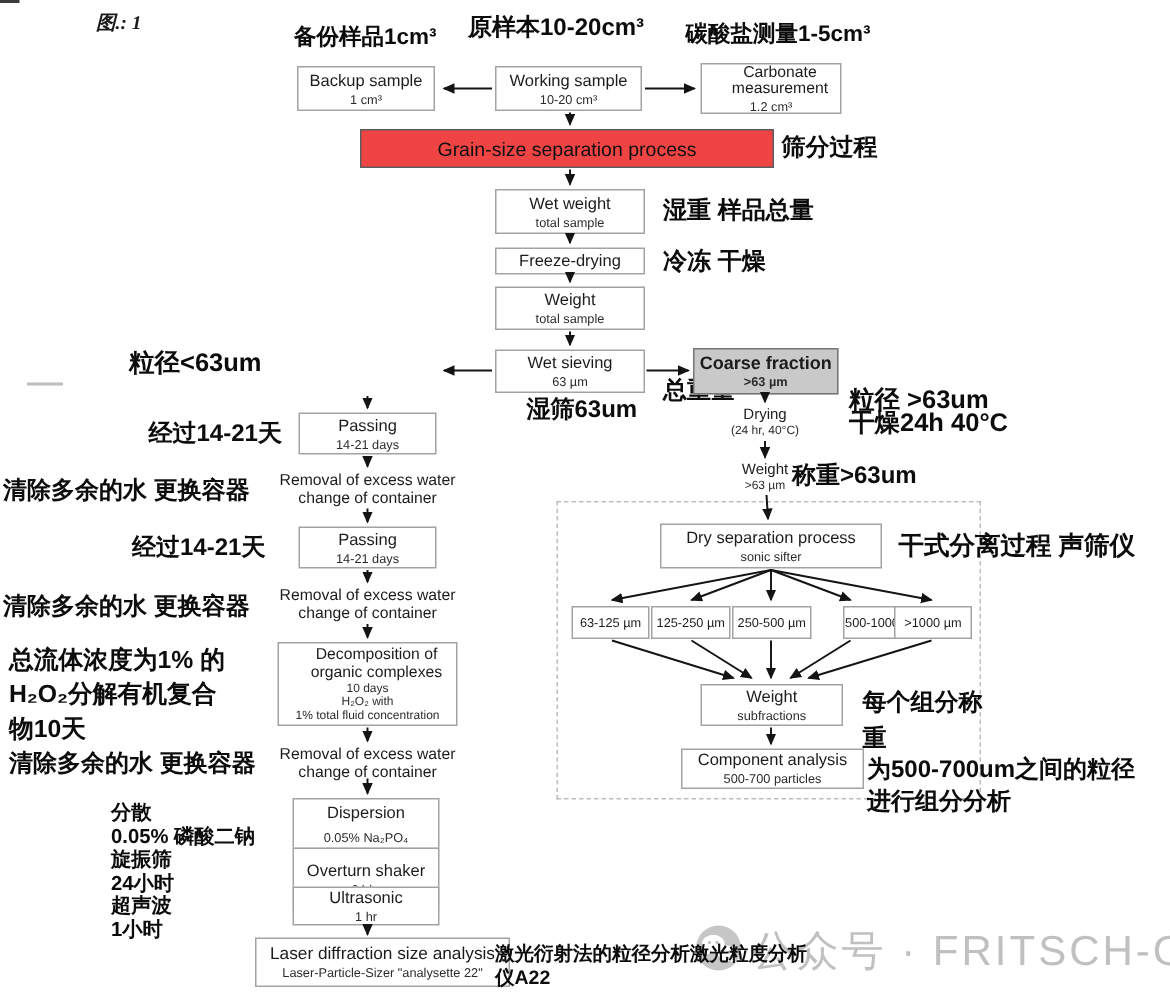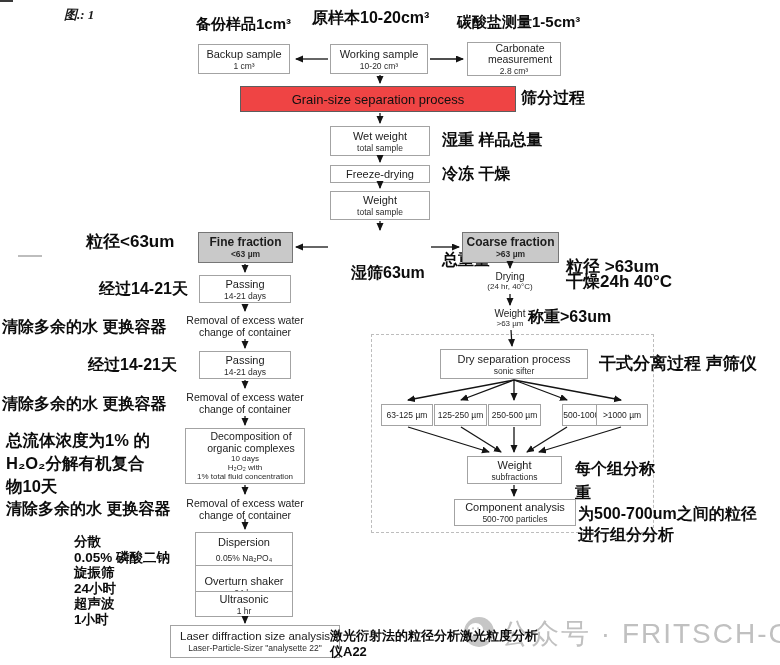--- a/index.html
+++ b/index.html
@@ -54,21 +54,21 @@
     <div class="t">Backup sample</div>
     <div class="s">1 cm³</div>
   </div>
   <div class="abs bx" style="left:330px;top:44px;width:98px;height:30px;">
     <div class="t">Working sample</div>
     <div class="s">10-20 cm³</div>
   </div>
   <div class="abs bx" style="left:467px;top:42px;width:94px;height:34px;">
     <div class="t2">Carbonate</div>
     <div class="t2">measurement</div>
-    <div class="s">2.8 cm³</div>
+    <div class="s">1.2 cm³</div>
   </div>
 
   <div class="abs grain" style="left:240px;top:86px;width:276px;height:26px;">
     <span>Grain-size separation process</span>
   </div>
   <div class="abs cn" style="left:521px;top:88px;">筛分过程</div>
 
   <div class="abs bx" style="left:330px;top:126px;width:100px;height:30px;">
     <div class="t">Wet weight</div>
     <div class="s">total sample</div>
@@ -79,26 +79,26 @@
     <div class="t">Freeze-drying</div>
   </div>
   <div class="abs cn" style="left:442px;top:164px;">冷冻 干燥</div>
 
   <div class="abs bx" style="left:330px;top:191px;width:100px;height:29px;">
     <div class="t">Weight</div>
     <div class="s">total sample</div>
   </div>
   <div class="abs cn" style="left:442px;top:214px;margin-top:36px;">总重量</div>
 
+  <div class="abs bx" style="left:330px;top:233px;width:100px;height:29px;">
+    <div class="t">Wet sieving</div>
+    <div class="s">63 µm</div>
+  </div>
   <div class="abs cn" style="left:351px;top:263px;">湿筛63um</div>
 
-  <div class="abs bx gray" style="left:198px;top:232px;width:95px;height:31px;">
-    <div class="t">Fine fraction</div>
-    <div class="s">&lt;63 µm</div>
-  </div>
   <div class="abs cn cn17" style="left:86px;top:230px;">粒径&lt;63um</div>
 
   <div class="abs bx gray" style="left:462px;top:232px;width:97px;height:31px;">
     <div class="t">Coarse fraction</div>
     <div class="s">&gt;63 µm</div>
   </div>
   <div class="abs cn cn17" style="left:566px;top:235px;margin-top:20px;">粒径 &gt;63um</div>
 
   <div class="abs bx" style="left:199px;top:275px;width:92px;height:28px;">
     <div class="t">Passing</div>

